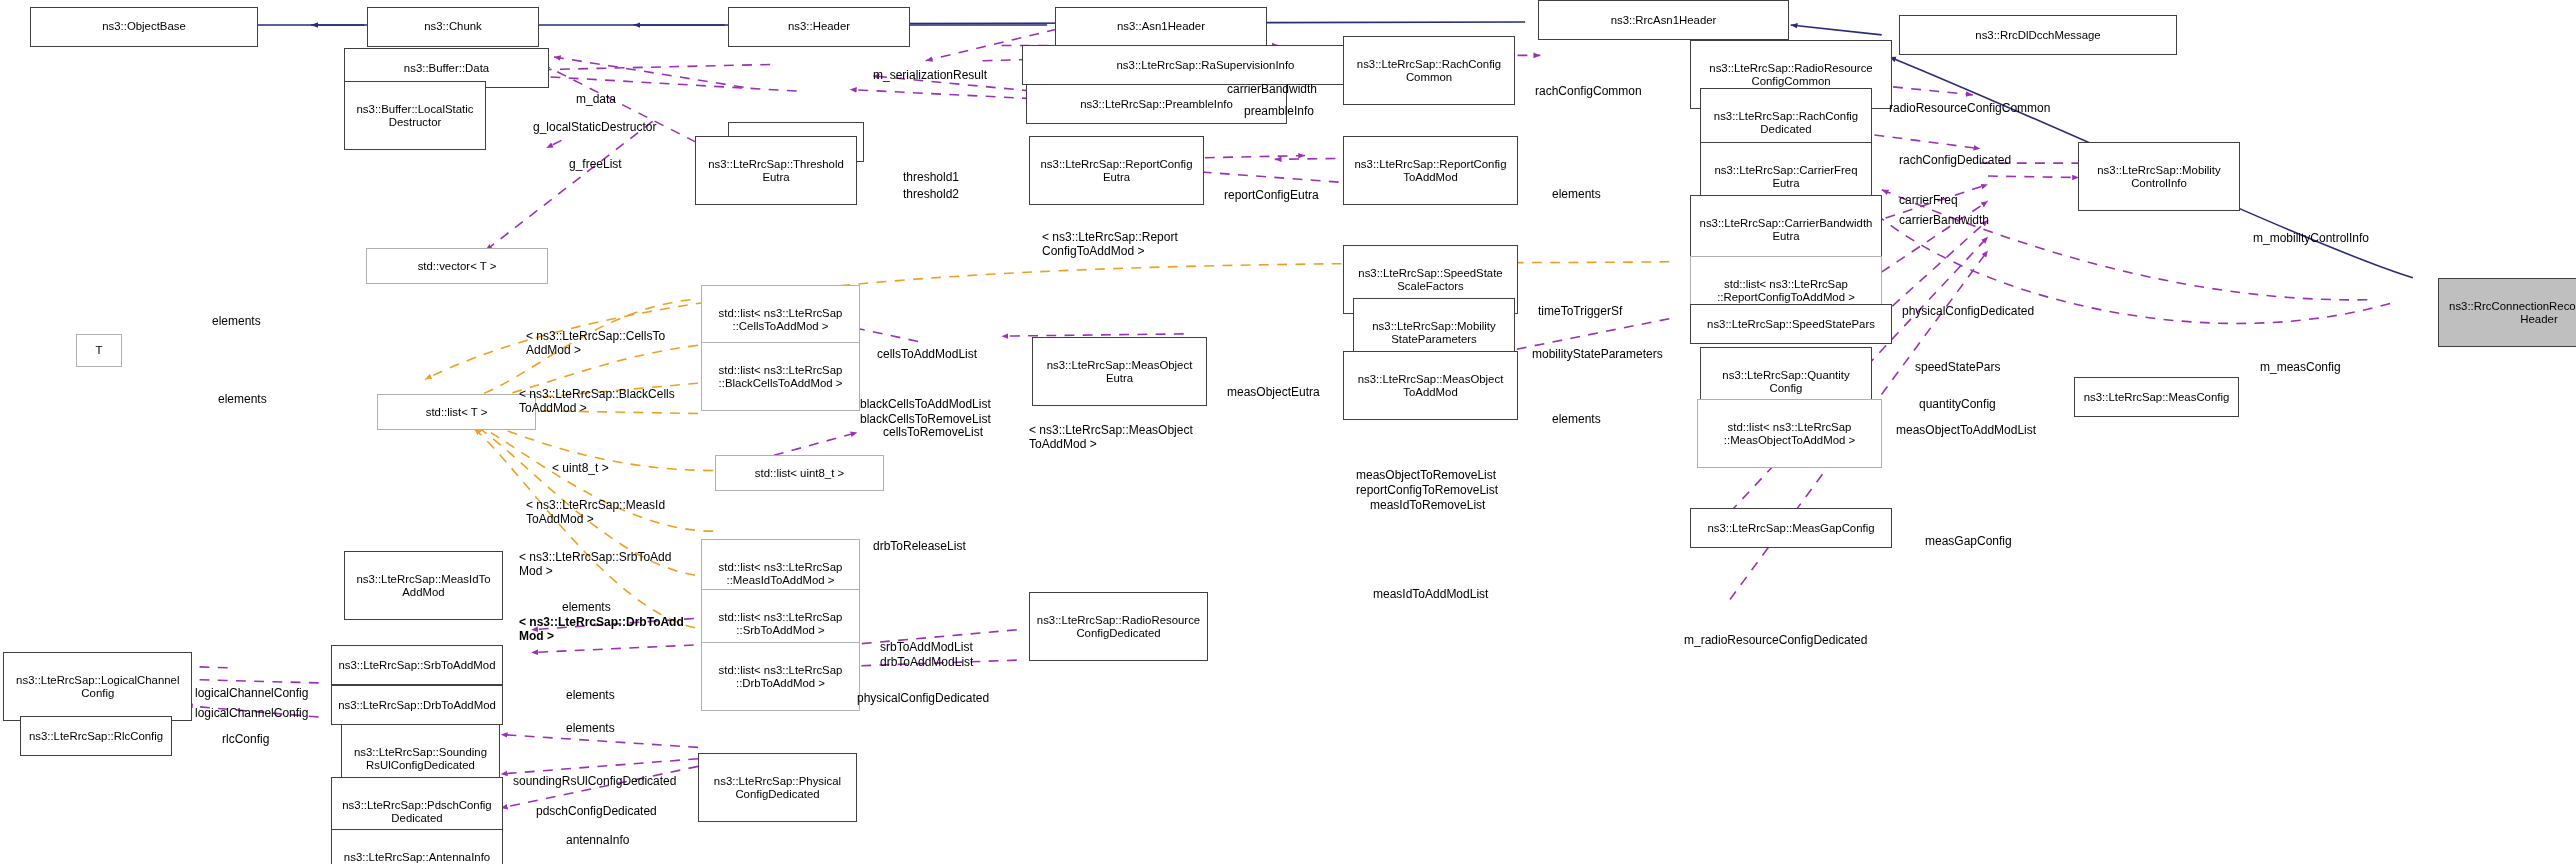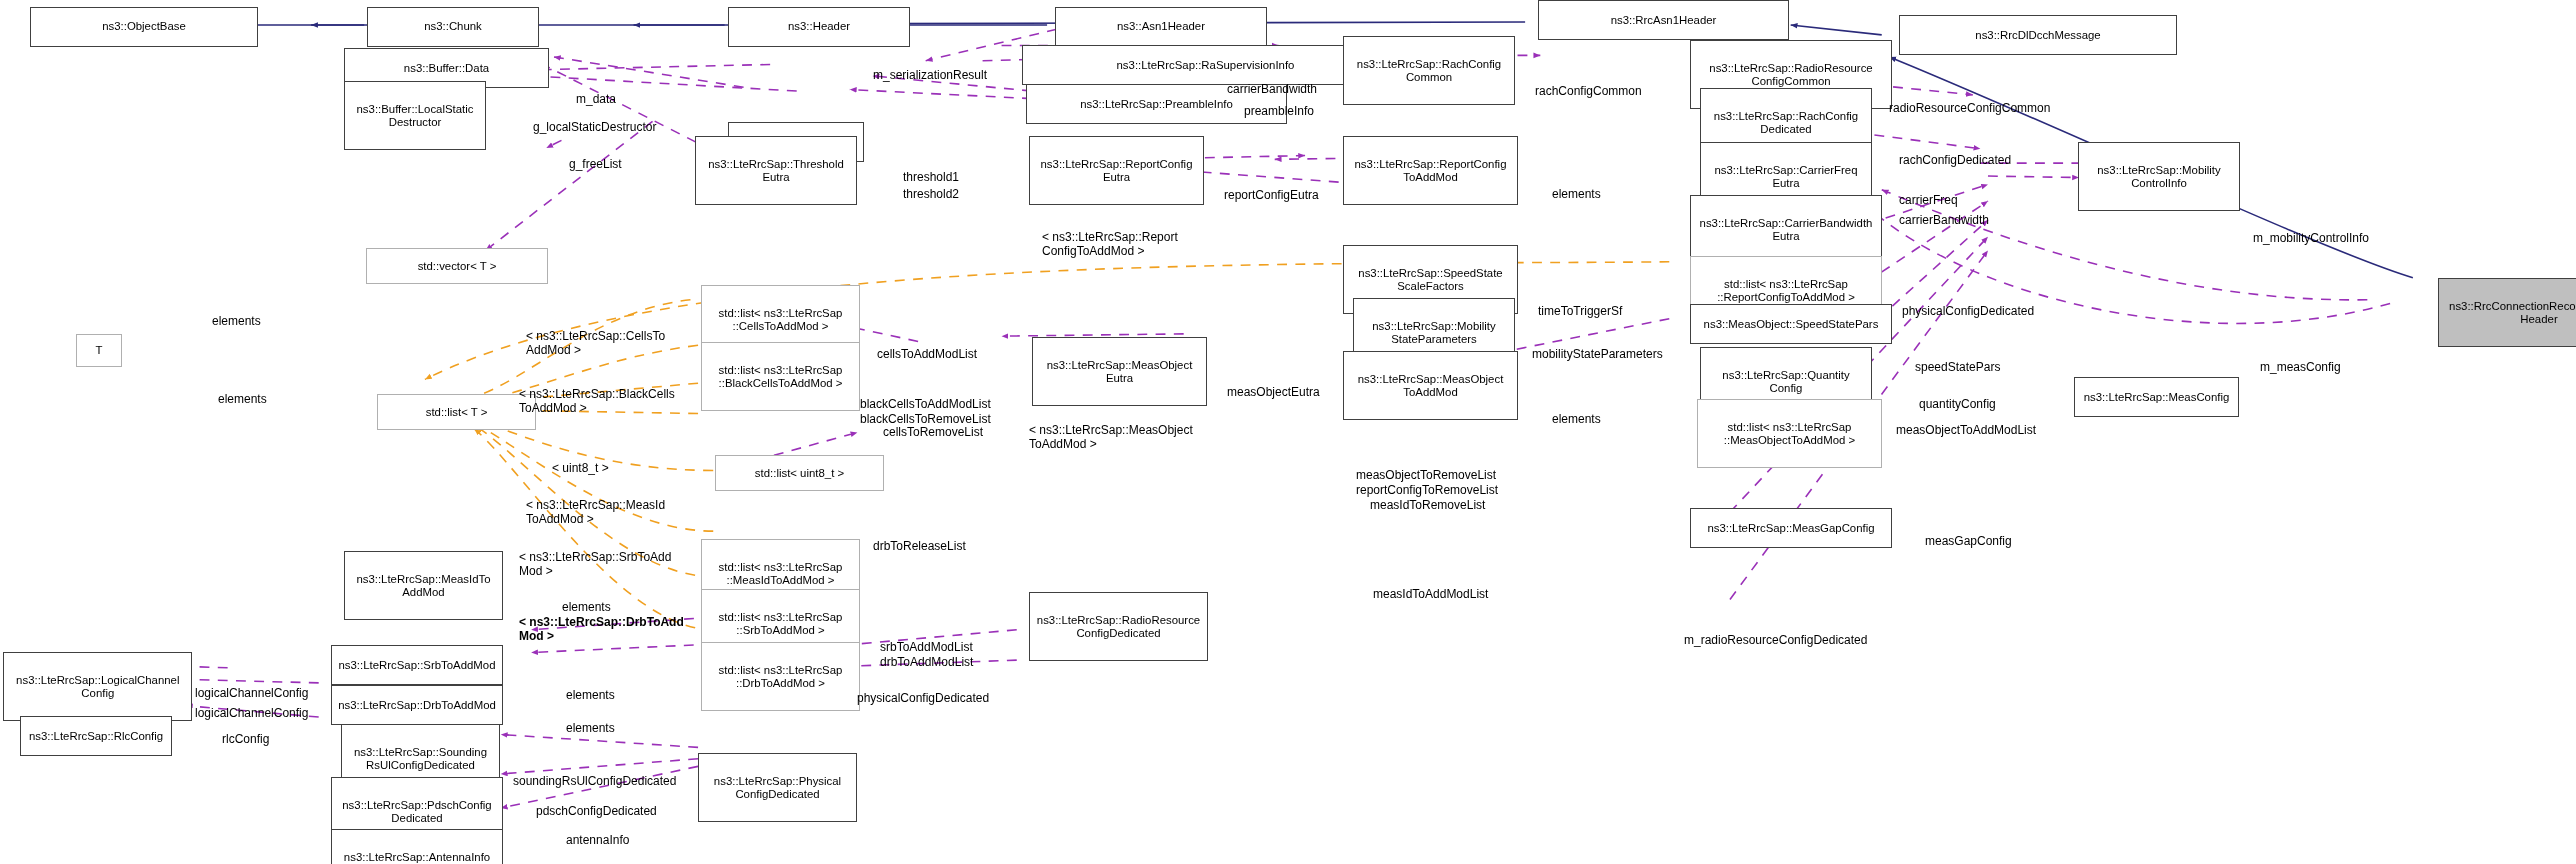--- a/index.html
+++ b/index.html
@@ -182,21 +182,21 @@
       <div class="node tpl" style="left: 366px; top: 248px; width: 182px; height: 36px;">std::vector&lt; T &gt;</div>
       <div class="node" style="left: 1343px; top: 245px; width: 175px; height: 69px;">ns3::LteRrcSap::SpeedState
 ScaleFactors</div>
       <div class="node tpl" style="left: 1690px; top: 256px; width: 192px; height: 69px;">std::list&lt; ns3::LteRrcSap
 ::ReportConfigToAddMod &gt;</div>
       <div class="node tpl" style="left: 76px; top: 334px; width: 46px; height: 33px;">T</div>
       <div class="node tpl" style="left: 701px; top: 285px; width: 159px; height: 69px;">std::list&lt; ns3::LteRrcSap
 ::CellsToAddMod &gt;</div>
       <div class="node" style="left: 1353px; top: 298px; width: 162px; height: 69px;">ns3::LteRrcSap::Mobility
 StateParameters</div>
-      <div class="node" style="left: 1690px; top: 304px; width: 202px; height: 40px;">ns3::MeasObject::SpeedStatePars</div>
+      <div class="node" style="left: 1690px; top: 304px; width: 202px; height: 40px;">ns3::LteRrcSap::SpeedStatePars</div>
       <div class="node tpl" style="left: 701px; top: 342px; width: 159px; height: 69px;">std::list&lt; ns3::LteRrcSap
 ::BlackCellsToAddMod &gt;</div>
       <div class="node" style="left: 1032px; top: 337px; width: 175px; height: 69px;">ns3::LteRrcSap::MeasObject
 Eutra</div>
       <div class="node" style="left: 1343px; top: 351px; width: 175px; height: 69px;">ns3::LteRrcSap::MeasObject
 ToAddMod</div>
       <div class="node" style="left: 1700px; top: 347px; width: 172px; height: 69px;">ns3::LteRrcSap::Quantity
 Config</div>
       <div class="node" style="left: 2074px; top: 377px; width: 165px; height: 40px;">ns3::LteRrcSap::MeasConfig</div>
       <div class="node tpl" style="left: 377px; top: 394px; width: 159px; height: 36px;">std::list&lt; T &gt;</div>

